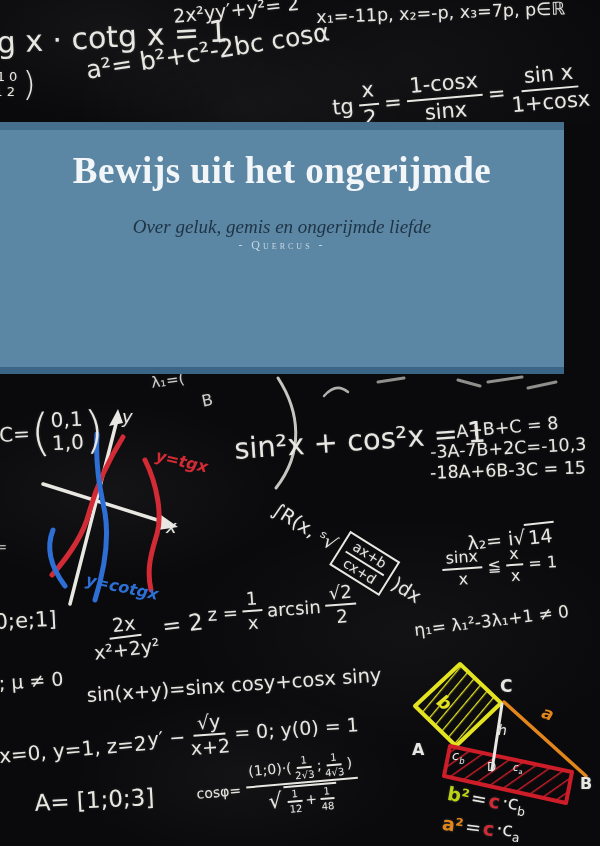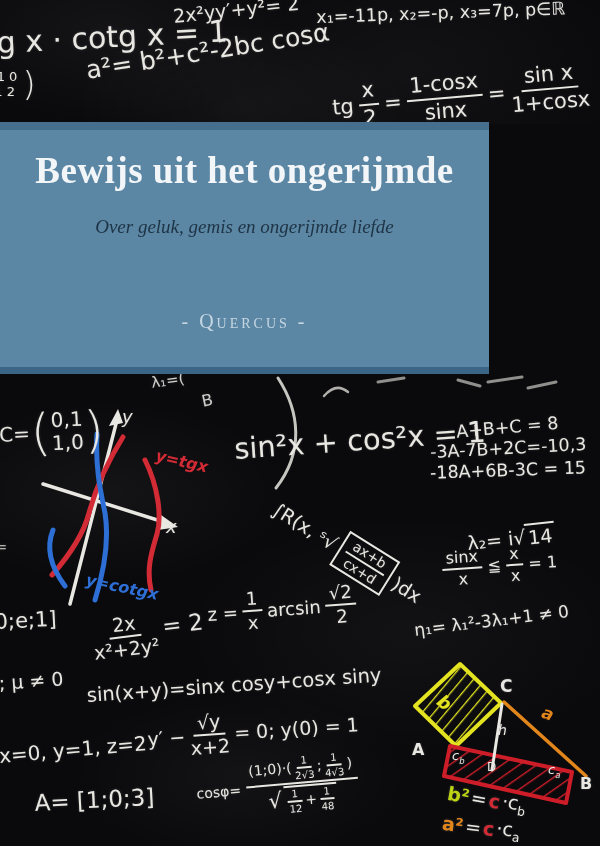--- a/index.html
+++ b/index.html
@@ -24,30 +24,30 @@
   .nrow{display:inline-flex;align-items:center;gap:3px;}
   .mcol{display:inline-flex;flex-direction:column;text-align:center;line-height:1.15;}
   .bigparen{font-weight:200;line-height:.9;vertical-align:middle;}
   .radbox{border:2.5px solid currentColor;padding:1px 5px;display:inline-block;}
   .red{color:var(--red,#d22b35);} .blue{color:var(--blue,#2e6fd6);}
   .yellow{color:var(--yellow,#e3e321);} .orange{color:var(--orange,#e2861c);}
   .lime{color:var(--lime,#bcd414);}
   .ital{font-style:italic;}
   sub.s{font-size:.65em;}
   
-  .band{position:absolute;left:0;top:122px;width:489px;height:252px;background:var(--band,#5b87a5);z-index:5;
+  .band{position:absolute;left:0;top:122px;width:564px;height:252px;background:var(--band,#5b87a5);z-index:5;
     display:flex;flex-direction:column;align-items:center;text-align:center;}
   .band::before{content:"";position:absolute;top:0;left:0;right:0;height:8px;background:var(--band_edge_top,#466f8d);}
   .band::after{content:"";position:absolute;bottom:0;left:0;right:0;height:7px;background:var(--band_edge_bottom,#3b6586);}
   .title{margin-top:27px;font-family:"Liberation Serif","DejaVu Serif",serif;font-weight:700;
     font-size:37px;letter-spacing:.5px;color:var(--title,#f3f6f8);}
   .subtitle{margin-top:24px;font-family:"Liberation Serif","DejaVu Serif",serif;font-style:italic;
     font-size:19px;color:var(--subtitle,#1e3344);}
-  .publisher{margin-top:72px;font-family:"Liberation Serif","DejaVu Serif",serif;font-variant:small-caps;
-    letter-spacing:3px;font-size:20px;color:var(--publisher,#c6d7e3);}
+  .publisher{font-family:"Liberation Serif","DejaVu Serif",serif;font-variant:small-caps;
+    letter-spacing:3px;font-size:12px;color:var(--publisher,#c6d7e3);}
   svg{position:absolute;overflow:visible;}
   .lbl{position:absolute;white-space:nowrap;transform:rotate(var(--r,0deg));transform-origin:left top;z-index:3;}
 </style>
 </head>
 <body>
 
 <div class="cover">
 
   <div class="board top-board">
     <div class="chalk f" style="left:-16px;top:26px;font-size:30px;--r:-3deg">tg x · cotg x = 1</div>
@@ -248,21 +248,21 @@
       <line x1="104" y1="62" x2="186" y2="136" stroke="#e2861c" stroke-width="3.5" stroke-linecap="round"></line>
       <line x1="102" y1="64" x2="92" y2="130" stroke="#e8e7e2" stroke-width="3" stroke-linecap="round"></line>
     </svg>
     <div class="chalk lbl" style="left:500px;top:302px;font-size:17px;font-weight:700">C</div>
     <div class="chalk lbl" style="left:412px;top:366px;font-size:16px;font-weight:700">A</div>
     <div class="chalk lbl" style="left:580px;top:400px;font-size:16px;font-weight:700">B</div>
     <div class="chalk lbl" style="left:487px;top:386px;font-size:12px">D</div>
     <div class="chalk lbl ital" style="left:452px;top:374px;font-size:13px">
       <span>c</span><sub class="s">b</sub>
     </div>
-    <div class="chalk lbl ital" style="left:548px;top:388px;font-size:13px">
+    <div class="chalk lbl ital" style="left:513px;top:388px;font-size:10px">
       <span>c</span><sub class="s">a</sub>
     </div>
     <div class="chalk lbl ital" style="left:498px;top:348px;font-size:14px">h</div>
     <div class="orange lbl ital" style="left:546px;top:328px;font-size:17px;--r:20deg;font-family:'DejaVu Sans',sans-serif;font-weight:700">a</div>
     <div class="yellow lbl ital" style="left:446px;top:316px;font-size:18px;--r:38deg;font-family:'DejaVu Sans',sans-serif;font-weight:700">b</div>
 
     <div class="chalk f m" style="left:450px;top:406px;font-size:19px;--r:10deg;gap:2px">
       <span class="lime" style="font-weight:700">b²</span>
       <span>=</span>
       <span class="red" style="font-weight:700">c</span>

